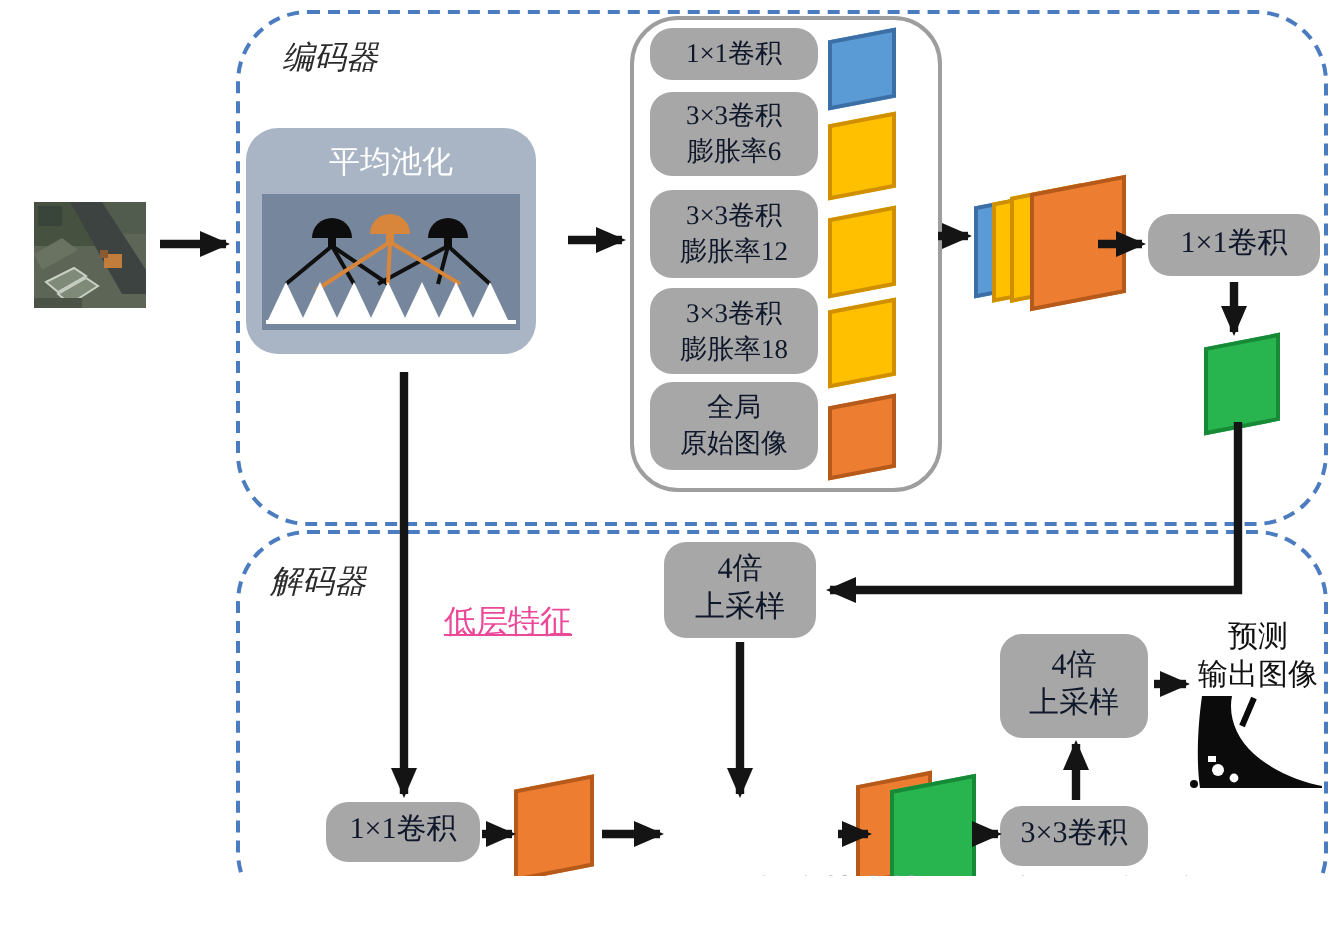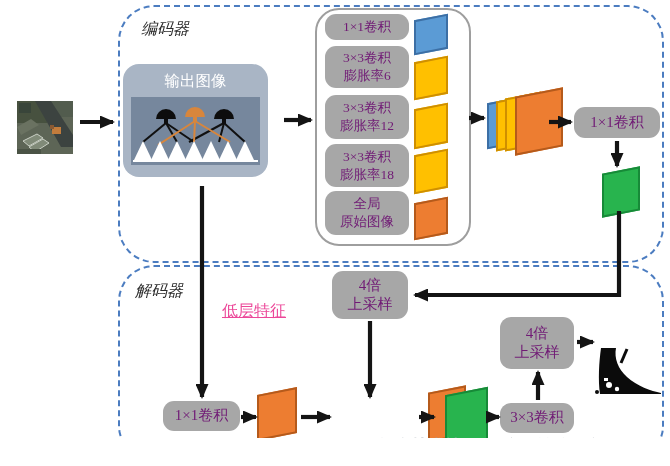--- a/index.html
+++ b/index.html
@@ -2,21 +2,21 @@
 <html><head>
 <meta charset="utf-8">
 <style>
   html,body{margin:0;padding:0;background:#fff;}
   #stage{position:relative;width:670px;height:438px;background:#fff;overflow:hidden;
          font-family:"Liberation Serif","DejaVu Serif",serif;}
   .abs{position:absolute;}
   .dashed-box{border:2px dashed #4b7cc0;border-radius:36px;background:transparent;}
   .region-title{font-style:italic;font-size:16px;color:#2b2b2b;}
   .plain-label{font-size:16px;color:#ec4899;text-decoration:underline;}
-  .gray-box{background:#a7a7a7;color:#701a75;border-radius:11px;display:flex;
+  .gray-box{background:#a7a7a7;color:#0f172a;border-radius:11px;display:flex;
             align-items:center;justify-content:center;text-align:center;
             white-space:pre-line;line-height:1.3;}
   .gray-box.sm{font-size:13.5px;}
   .gray-box.md{font-size:15px;}
   .para{position:absolute;transform:skewY(-11deg);}
   .p-blue  {background:#5b9bd5;border:2px solid #3c6fa5;}
   .p-yellow{background:#ffc000;border:2px solid #cf8f00;}
   .p-orange{background:#ed7d31;border:2px solid #b55a1b;}
   .p-green {background:#28b44e;border:2px solid #178a38;}
   .centered-text{text-align:center;white-space:pre-line;line-height:1.28;}
@@ -53,21 +53,21 @@
       <rect x="33" y="24" width="4" height="4" fill="#8a5a33"></rect>
       <g stroke="#c9cfc4" stroke-width="1" fill="#808a78">
         <polygon points="6,40 20,33 26,37 12,45"></polygon>
         <polygon points="12,46 26,38 32,42 18,51"></polygon>
       </g>
       <rect x="0" y="48" width="24" height="5" fill="#4a5345"></rect>
     </svg>
   </div>
 
   <div class="abs backbone" style="left:123px;top:64px;width:145px;height:113px;">
-    <div class="backbone-title">输出图像</div>
+    <div class="backbone-title">平均池化</div>
     <div class="abs" style="left:8px;top:33px;">
       <svg width="129" height="68" viewBox="0 0 129 68">
         <rect width="129" height="68" fill="#76879d"></rect>
         <g stroke="#101010" stroke-width="2">
           <line x1="35" y1="26" x2="12" y2="45"></line>
             <line x1="35" y1="26" x2="46" y2="45"></line>
           <line x1="35" y1="26" x2="63" y2="45"></line>
           <line x1="93" y1="26" x2="58" y2="45"></line>
             <line x1="93" y1="26" x2="88" y2="45"></line>
           <line x1="93" y1="26" x2="114" y2="45"></line>
@@ -126,20 +126,22 @@
   <div class="abs gray-box md" style="left:332px;top:271px;width:76px;height:48px;">4倍
 上采样</div>
   <div class="abs gray-box md" style="left:163px;top:401px;width:77px;height:30px;">1×1卷积</div>
   <div class="para p-orange" style="left:257px;top:391px;width:36px;height:42px;"></div>
   <div class="para p-orange" style="left:428px;top:389px;width:34px;height:46px;"></div>
   <div class="para p-green" style="left:445px;top:391px;width:39px;height:49px;"></div>
   <div class="abs gray-box md" style="left:500px;top:403px;width:74px;height:30px;">3×3卷积</div>
   <div class="abs gray-box md" style="left:500px;top:317px;width:74px;height:52px;">4倍
 上采样</div>
 
+  <div class="abs centered-text" style="left:589px;top:310px;width:80px;font-size:15px;color:#111;">预测
+输出图像</div>
   <div class="abs" style="left:594px;top:348px;width:68px;height:74px;">
     <svg width="68" height="74" viewBox="0 0 68 74">
       <rect width="68" height="74" fill="#ffffff"></rect>
       <path d="M7,0 L22,0 C20,10 24,21 33,29 C43,38 57,43 67,45 L67,46 L6,46 C4,32 5,14 7,0 Z" fill="#0b0b0b"></path>
       <line x1="33" y1="1" x2="27" y2="15" stroke="#0b0b0b" stroke-width="3"></line>
       <circle cx="15" cy="37" r="3" fill="#ffffff"></circle>
       <circle cx="23" cy="41" r="2.2" fill="#ffffff"></circle>
       <circle cx="3" cy="44" r="2" fill="#0b0b0b"></circle>
       <rect x="10" y="30" width="4" height="3" fill="#ffffff"></rect>
     </svg>

